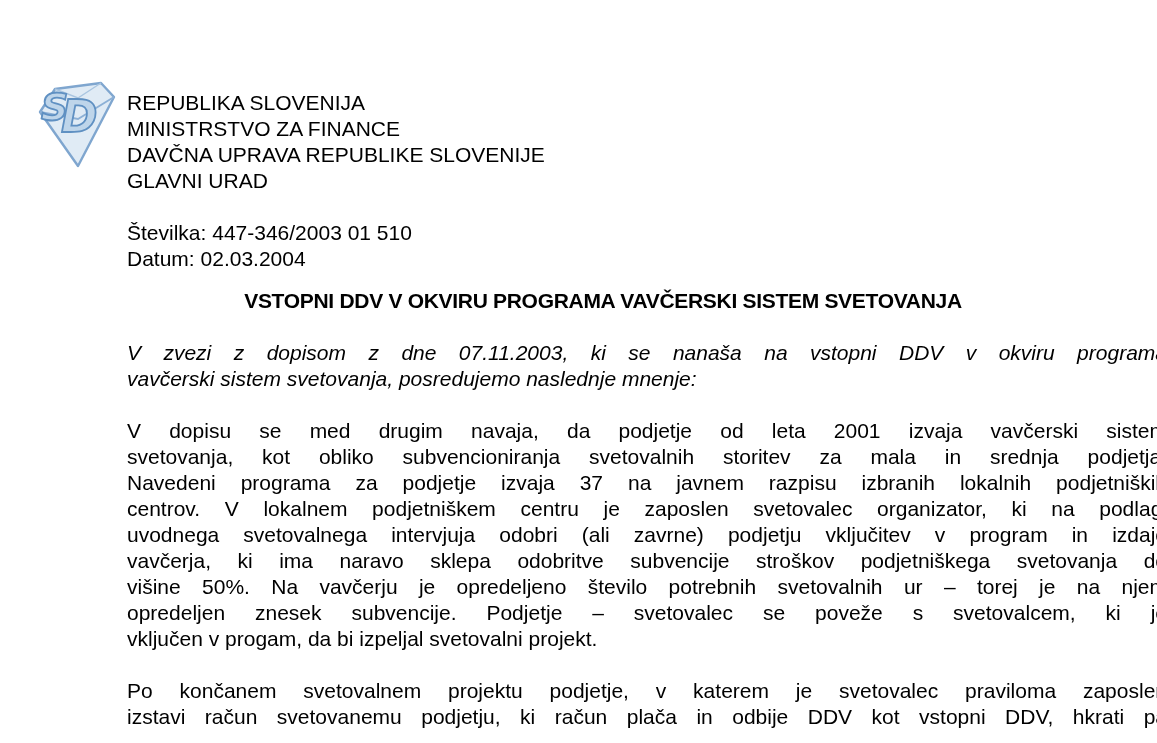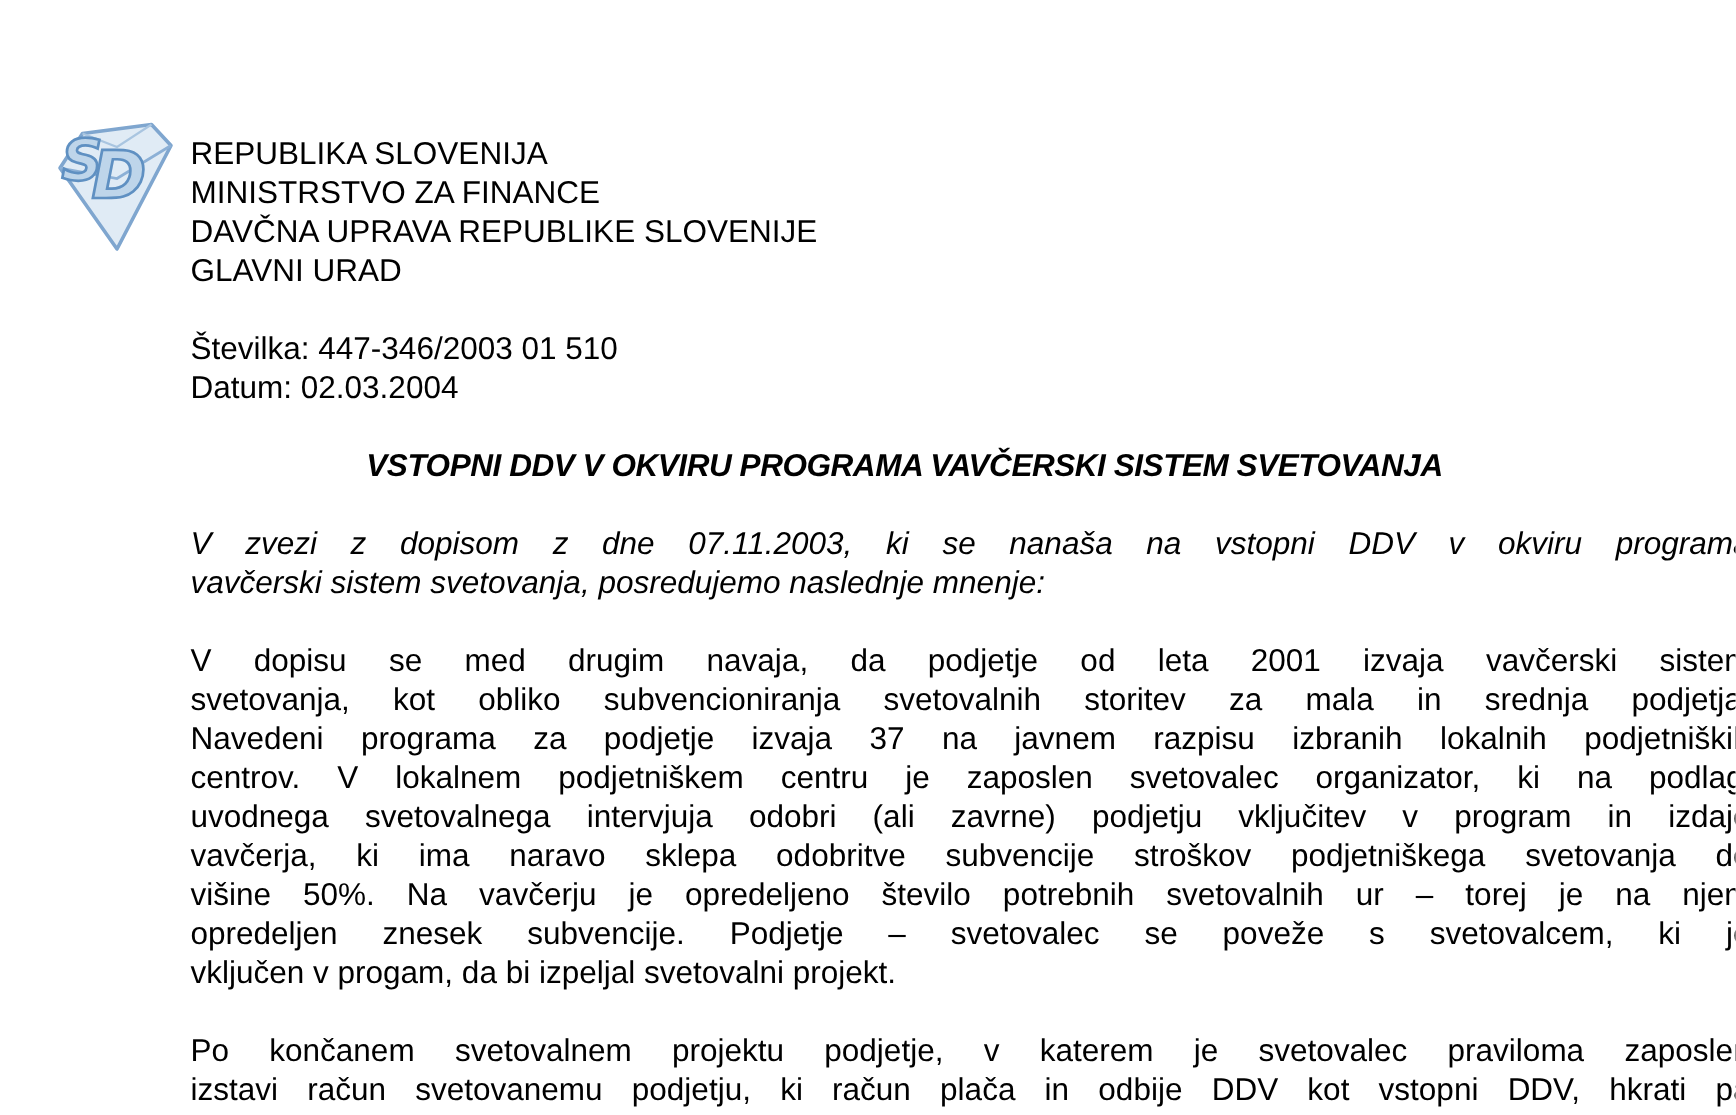--- a/index.html
+++ b/index.html
@@ -23,27 +23,26 @@
   .content {
     position: absolute;
     left: 127px; top: 0;
     width: 1040px;
     font-size: 21px;
     line-height: 26px;
   }
   .letterhead   { margin-top: 90px; }
   .ref-block    { margin-top: 26px; }
   .doc-title {
-    margin-top: 26px;
+    margin-top: 16px;
     width: 952px;
     text-align: center;
     font-weight: bold;
     letter-spacing: -0.3px;
     white-space: nowrap;
-    font-style: italic;
   }
   .para { margin-top: 26px; }
   .para.italic { font-style: italic; }
   .line { text-align: left; }
   .line.j {
     text-align: justify;
     text-align-last: justify;
   }
 </style>
 </head>

